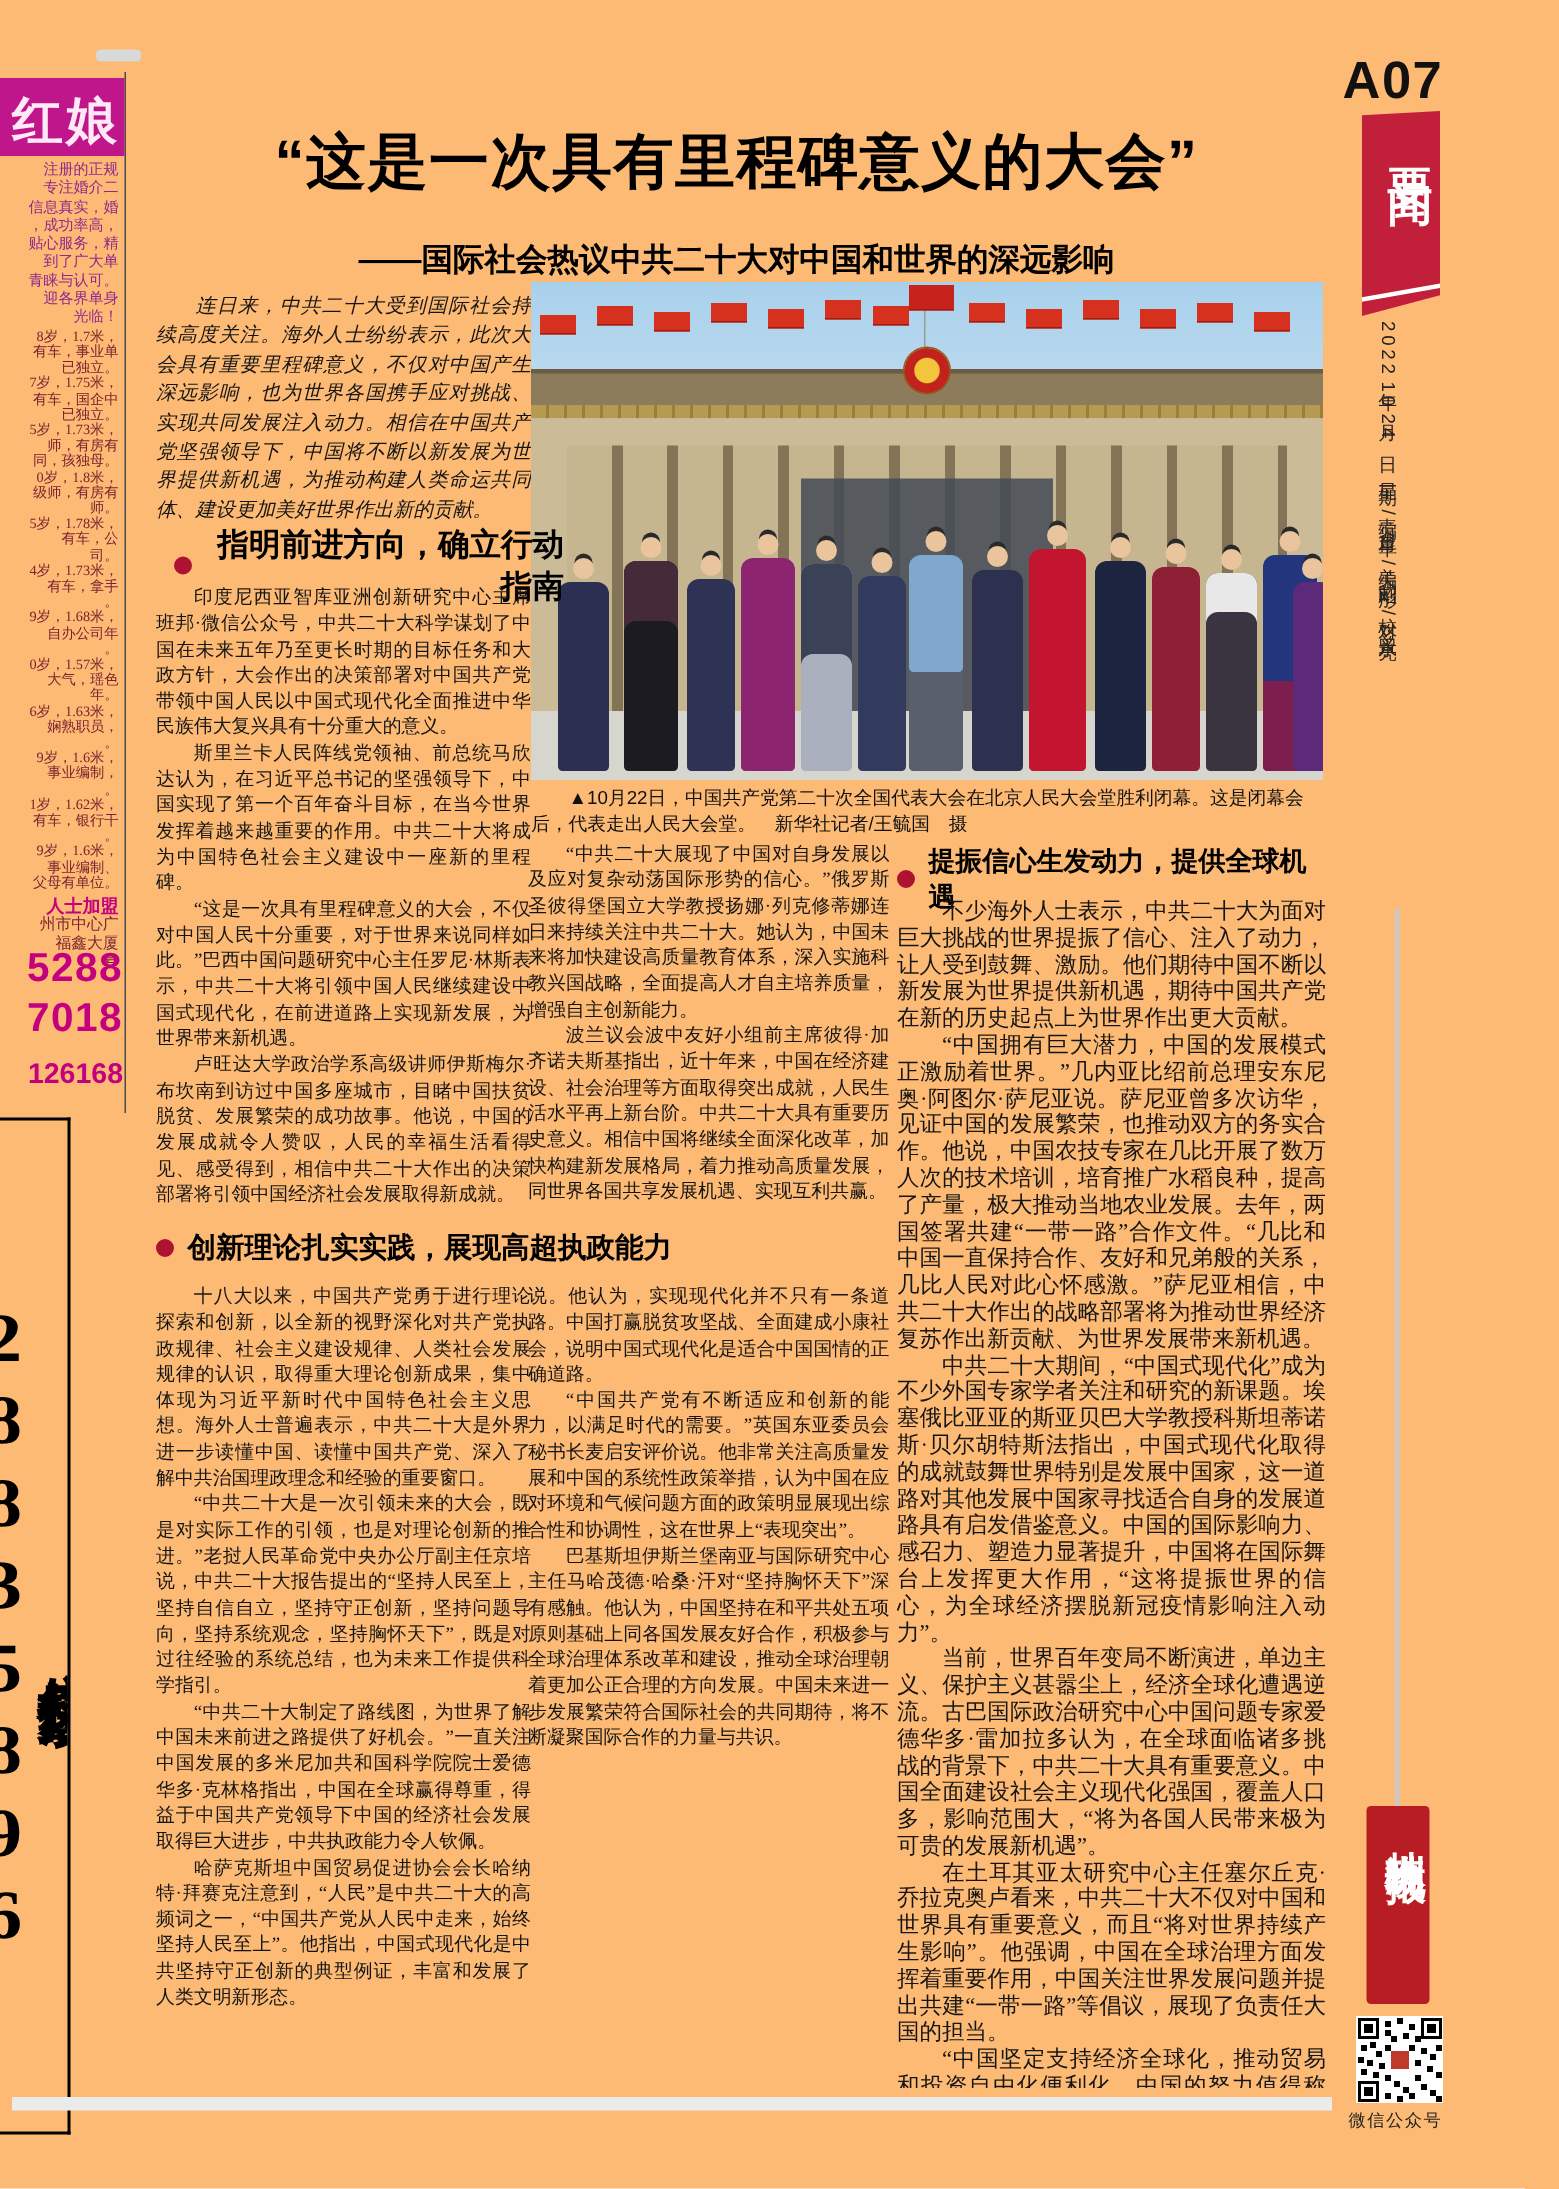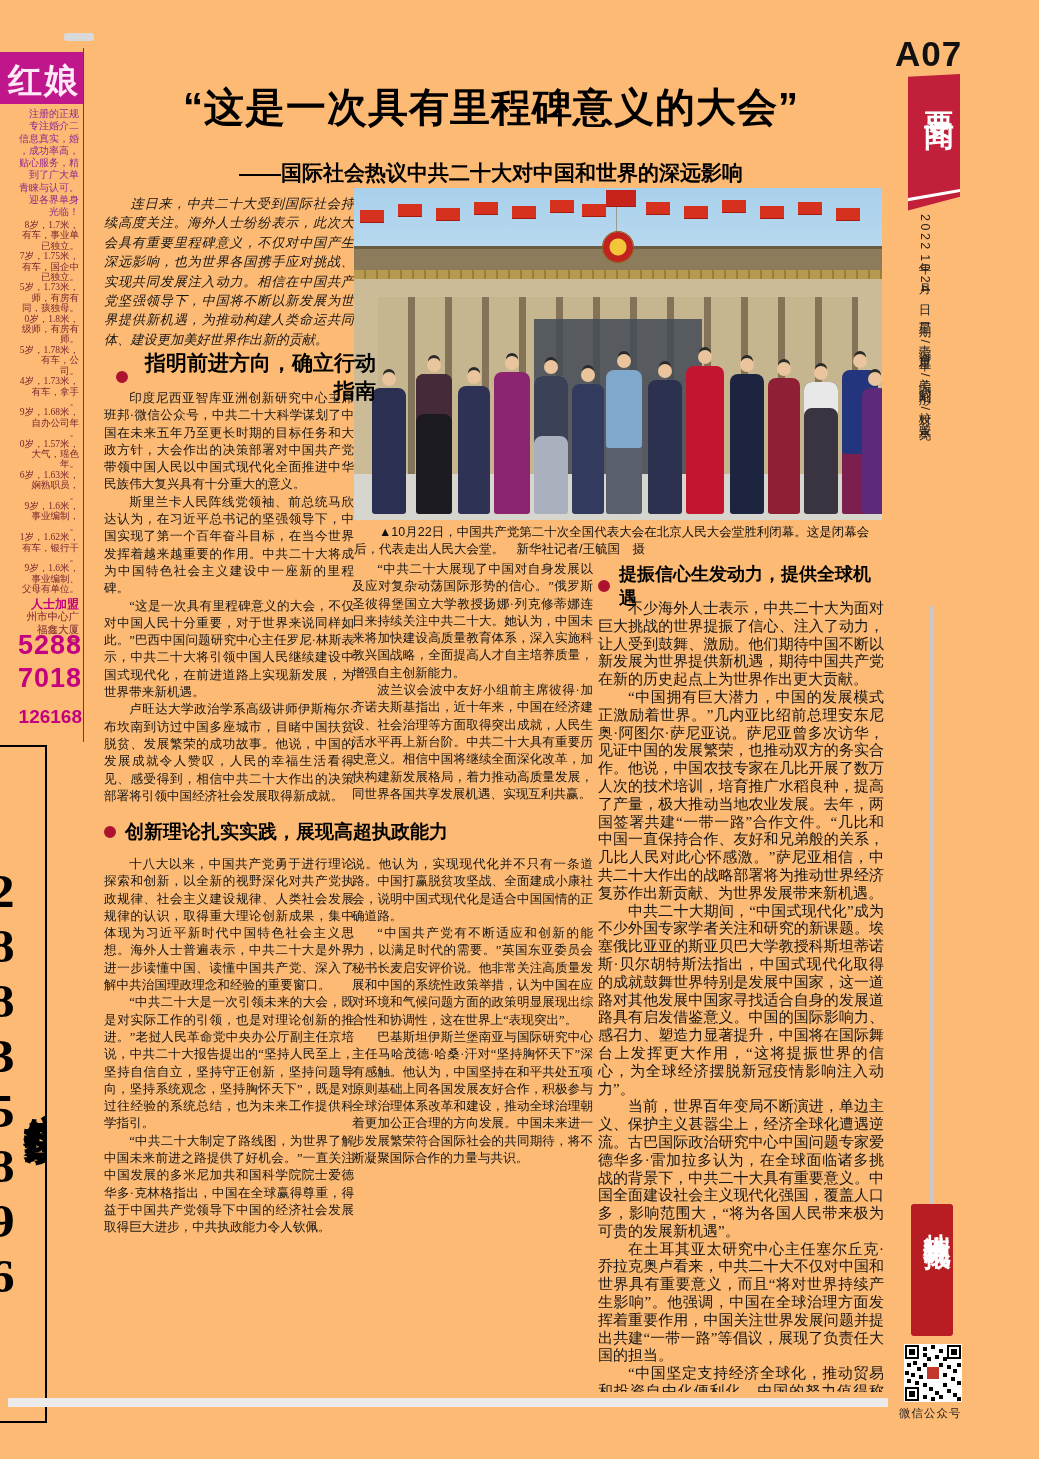--- a/index.html
+++ b/index.html
@@ -315,20 +315,21 @@
 
   <div class="abs bodycol" id="col2a">
     <p>“中共二十大展现了中国对自身发展以及应对复杂动荡国际形势的信心。”俄罗斯圣彼得堡国立大学教授扬娜·列克修蒂娜连日来持续关注中共二十大。她认为，中国未来将加快建设高质量教育体系，深入实施科教兴国战略，全面提高人才自主培养质量，增强自主创新能力。</p>
     <p>波兰议会波中友好小组前主席彼得·加齐诺夫斯基指出，近十年来，中国在经济建设、社会治理等方面取得突出成就，人民生活水平再上新台阶。中共二十大具有重要历史意义。相信中国将继续全面深化改革，加快构建新发展格局，着力推动高质量发展，同世界各国共享发展机遇、实现互利共赢。</p>
   </div>
 
   <div class="abs bodycol" id="col1b">
     <p>十八大以来，中国共产党勇于进行理论探索和创新，以全新的视野深化对共产党执政规律、社会主义建设规律、人类社会发展规律的认识，取得重大理论创新成果，集中体现为习近平新时代中国特色社会主义思想。海外人士普遍表示，中共二十大是外界进一步读懂中国、读懂中国共产党、深入了解中共治国理政理念和经验的重要窗口。</p>
     <p>“中共二十大是一次引领未来的大会，既是对实际工作的引领，也是对理论创新的推进。”老挝人民革命党中央办公厅副主任京培说，中共二十大报告提出的“坚持人民至上，坚持自信自立，坚持守正创新，坚持问题导向，坚持系统观念，坚持胸怀天下”，既是对过往经验的系统总结，也为未来工作提供科学指引。</p>
     <p>“中共二十大制定了路线图，为世界了解中国未来前进之路提供了好机会。”一直关注中国发展的多米尼加共和国科学院院士爱德华多·克林格指出，中国在全球赢得尊重，得益于中国共产党领导下中国的经济社会发展取得巨大进步，中共执政能力令人钦佩。</p>
+    <p>哈萨克斯坦中国贸易促进协会会长哈纳特·拜赛克注意到，“人民”是中共二十大的高频词之一，“中国共产党从人民中走来，始终坚持人民至上”。他指出，中国式现代化是中共坚持守正创新的典型例证，丰富和发展了人类文明新形态。</p>
 
   </div>
 
   <div class="abs bodycol" id="col2b">
     <p class="noindent">说。他认为，实现现代化并不只有一条道路。中国打赢脱贫攻坚战、全面建成小康社会，说明中国式现代化是适合中国国情的正确道路。</p>
     <p>“中国共产党有不断适应和创新的能力，以满足时代的需要。”英国东亚委员会秘书长麦启安评价说。他非常关注高质量发展和中国的系统性政策举措，认为中国在应对环境和气候问题方面的政策明显展现出综合性和协调性，这在世界上“表现突出”。</p>
     <p>巴基斯坦伊斯兰堡南亚与国际研究中心主任马哈茂德·哈桑·汗对“坚持胸怀天下”深有感触。他认为，中国坚持在和平共处五项原则基础上同各国发展友好合作，积极参与全球治理体系改革和建设，推动全球治理朝着更加公正合理的方向发展。中国未来进一步发展繁荣符合国际社会的共同期待，将不断凝聚国际合作的力量与共识。</p>
   </div>
 
   <div class="abs bodycol" id="col3">

